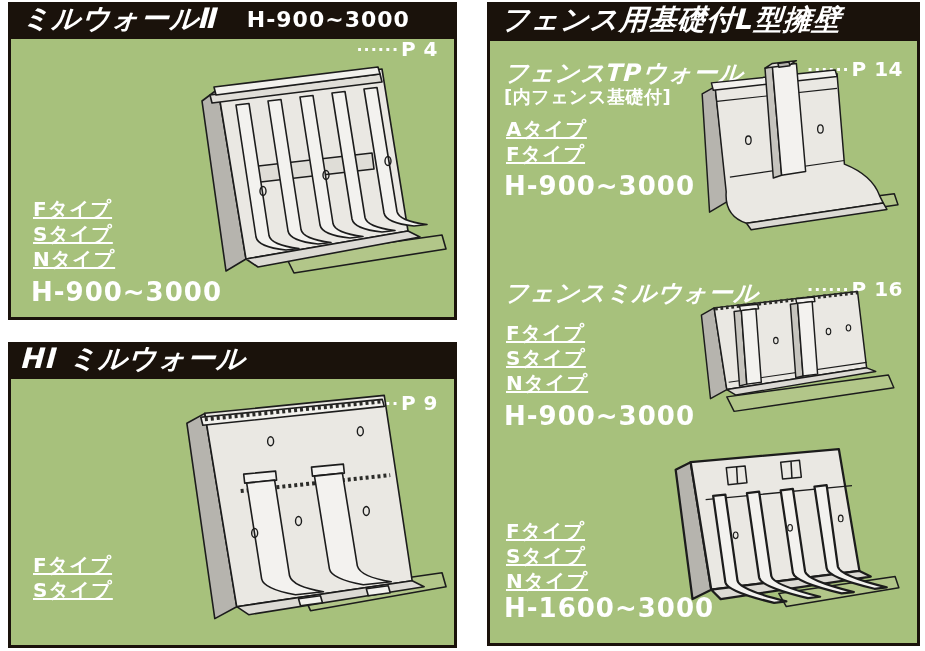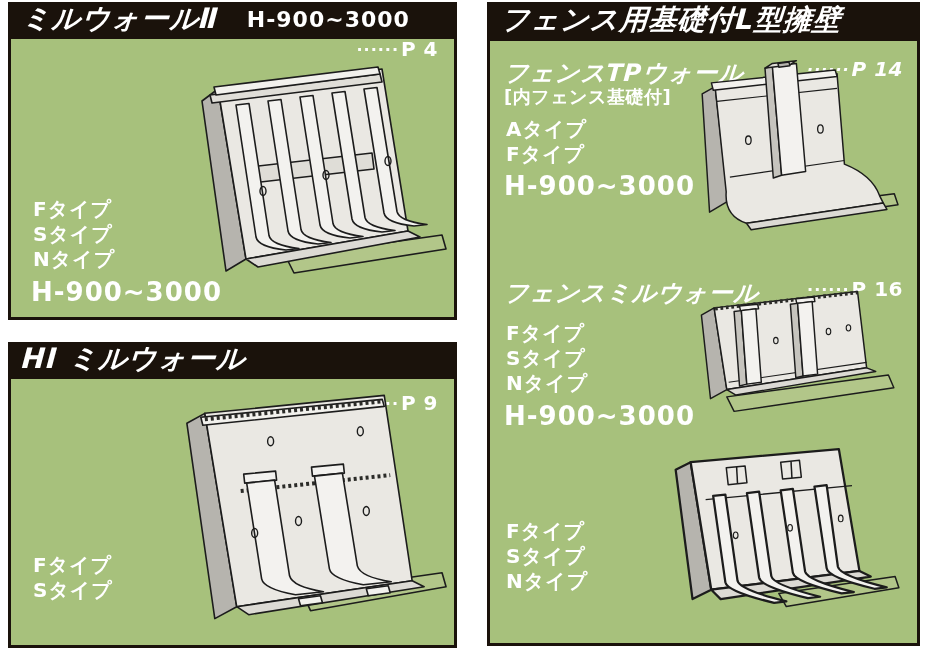--- a/index.html
+++ b/index.html
@@ -23,21 +23,21 @@
   }
   .hdr-range { font-weight:bold; font-size:22px; margin-left:28px; letter-spacing:1px; }
   .page-ref {
     position:absolute; color:#ffffff; font-weight:bold; font-size:20px;
     letter-spacing:0.5px; white-space:nowrap;
   }
   .page-ref .dots { font-size:16px; letter-spacing:1px; vertical-align:1px; margin-right:2px; }
   .type-list { position:absolute; }
   .type-line {
     color:#ffffff; font-weight:bold; font-size:20px; line-height:25px;
-    letter-spacing:1px; white-space:nowrap;
+    letter-spacing:1px; white-space:nowrap;text-decoration:underline;
   }
   .h-range {
     position:absolute; color:#ffffff; font-weight:bold; font-size:26px;
     letter-spacing:1px; white-space:nowrap;
   }
   .section-title {
     position:absolute; color:#ffffff; font-weight:bold; font-style:italic;
     font-size:24px; letter-spacing:1px; transform:skewX(-4deg); white-space:nowrap;
   }
   .section-subtitle {
@@ -145,21 +145,21 @@
     <div class="type-line">Sタイプ</div>
   </div>
 </section>
 
 <section class="panel" style="left:487px; top:2px; width:433px; height:644px;">
   <div class="panel-header" style="height:39px;">
     <span class="hdr-title">フェンス用基礎付L型擁壁</span>
   </div>
 
   <div class="section-title" style="left:14px; top:52px;">フェンスTPウォール</div>
-  <div class="page-ref" style="top:52px; right:14px;font-style:italic;">
+  <div class="page-ref" style="top:52px; right:14px;">
     <span class="dots">······</span><span>P 14</span>
   </div>
   <div class="section-subtitle" style="left:14px; top:80px;">[内フェンス基礎付]</div>
   <div class="type-list" style="left:16px; top:112px;">
     <div class="type-line">Aタイプ</div>
     <div class="type-line">Fタイプ</div>
   </div>
   <div class="h-range" style="left:14px; top:166px;">H-900~3000</div>
 
   <div class="illus" style="left:166px; top:48px; width:254px; height:202px;">
@@ -227,20 +227,21 @@
         <ellipse cx="190" cy="48" rx="2.5" ry="3.5"></ellipse>
       </g>
     </svg>
   </div>
 
   <div class="type-list" style="left:16px; top:514px;">
     <div class="type-line">Fタイプ</div>
     <div class="type-line">Sタイプ</div>
     <div class="type-line">Nタイプ</div>
   </div>
+  <div class="h-range" style="left:14px; top:588px;">H-1600~3000</div>
 
   <div class="illus" style="left:150px; top:432px; width:272px; height:206px;">
     <svg viewBox="0 0 290 210">
       <g class="sk">
         <polygon points="148,162 272,144 276,156 156,176" fill="#b2c689"></polygon>
       </g>
       <g class="sk2">
         <polygon points="38,30 54,22 76,158 56,168" fill="#b6b4ae"></polygon>
         <polygon points="54,22 212,8 234,138 76,158" fill="#eae8e3"></polygon>
         <polygon points="76,158 234,138 246,144 86,168" fill="#dcdad4"></polygon>

